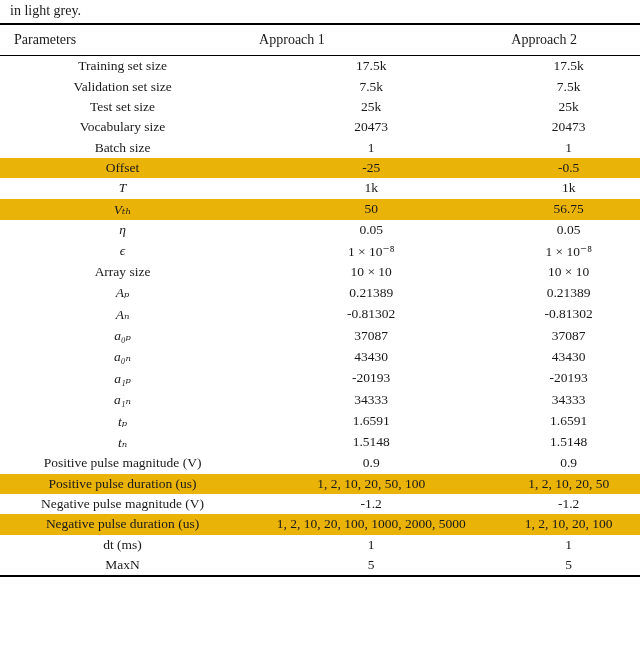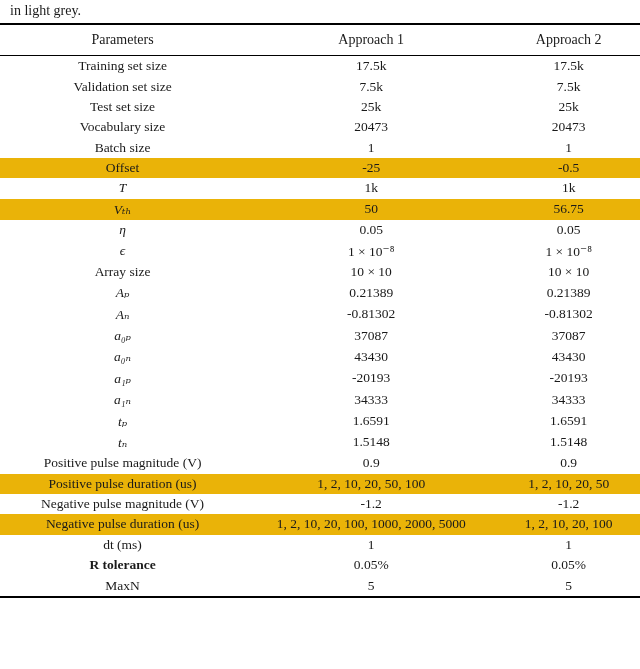--- a/index.html
+++ b/index.html
@@ -31,22 +31,22 @@
   table.params-table col.c1 { width: 38.3%; }
   table.params-table col.c2 { width: 39.4%; }
   table.params-table col.c3 { width: 22.3%; }
   thead tr {
     border-top: 2px solid #000;
     border-bottom: 1.4px solid #000;
   }
   thead th {
     font-weight: normal;
     font-size: 14px;
-    text-align: center;
-    padding: 7px 2px;
+    text-align: left;
+    padding: 7px 14px;
   }
   tbody td {
     text-align: center;
     padding: 2.2px 2px;
     white-space: nowrap;
     overflow: hidden;
   }
   tbody tr.hl { background: #eab308; }
   tbody td.math { font-style: italic; }
   tbody td.bold { font-weight: bold; }
@@ -186,24 +186,19 @@
           <td>Negative pulse duration (us)</td>
           <td>1, 2, 10, 20, 100, 1000, 2000, 5000</td>
           <td>1, 2, 10, 20, 100</td>
         </tr>
         <tr>
           <td>dt (ms)</td>
           <td>1</td>
           <td>1</td>
         </tr>
         <tr>
-          <td class="bold">R tolerance</td>
-          <td>0.05%</td>
-          <td>0.05%</td>
-        </tr>
-        <tr>
           <td>MaxN</td>
           <td>5</td>
           <td>5</td>
         </tr>
       </tbody>
   </table>
 </div>
 
 </body></html>

